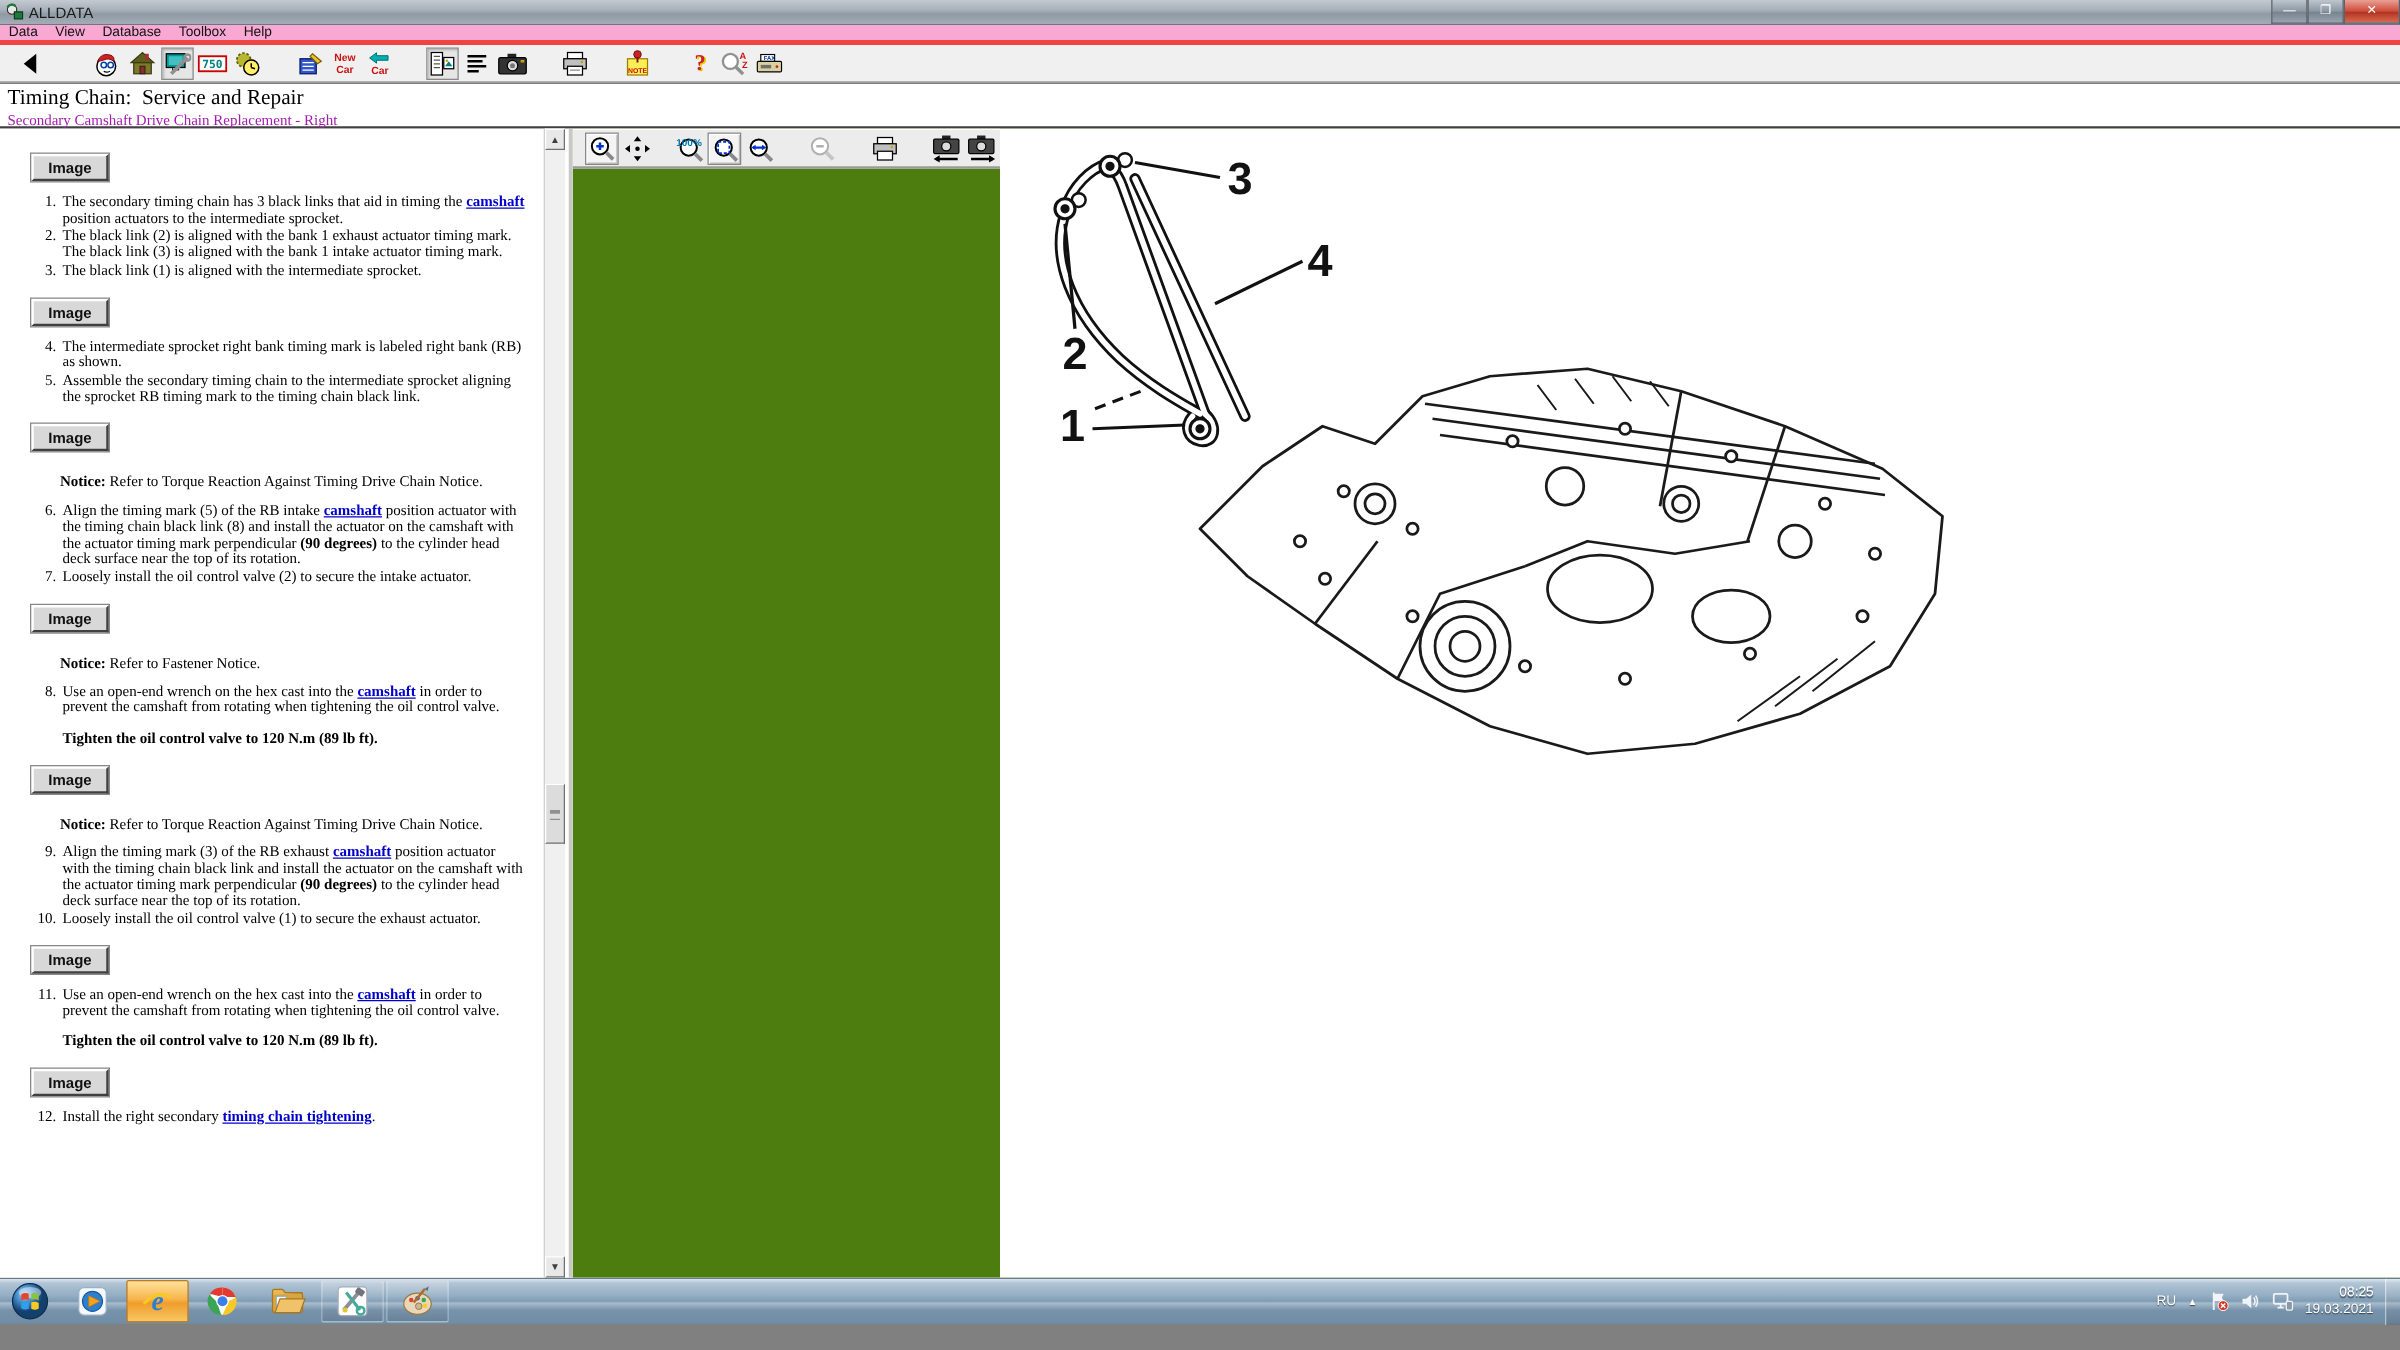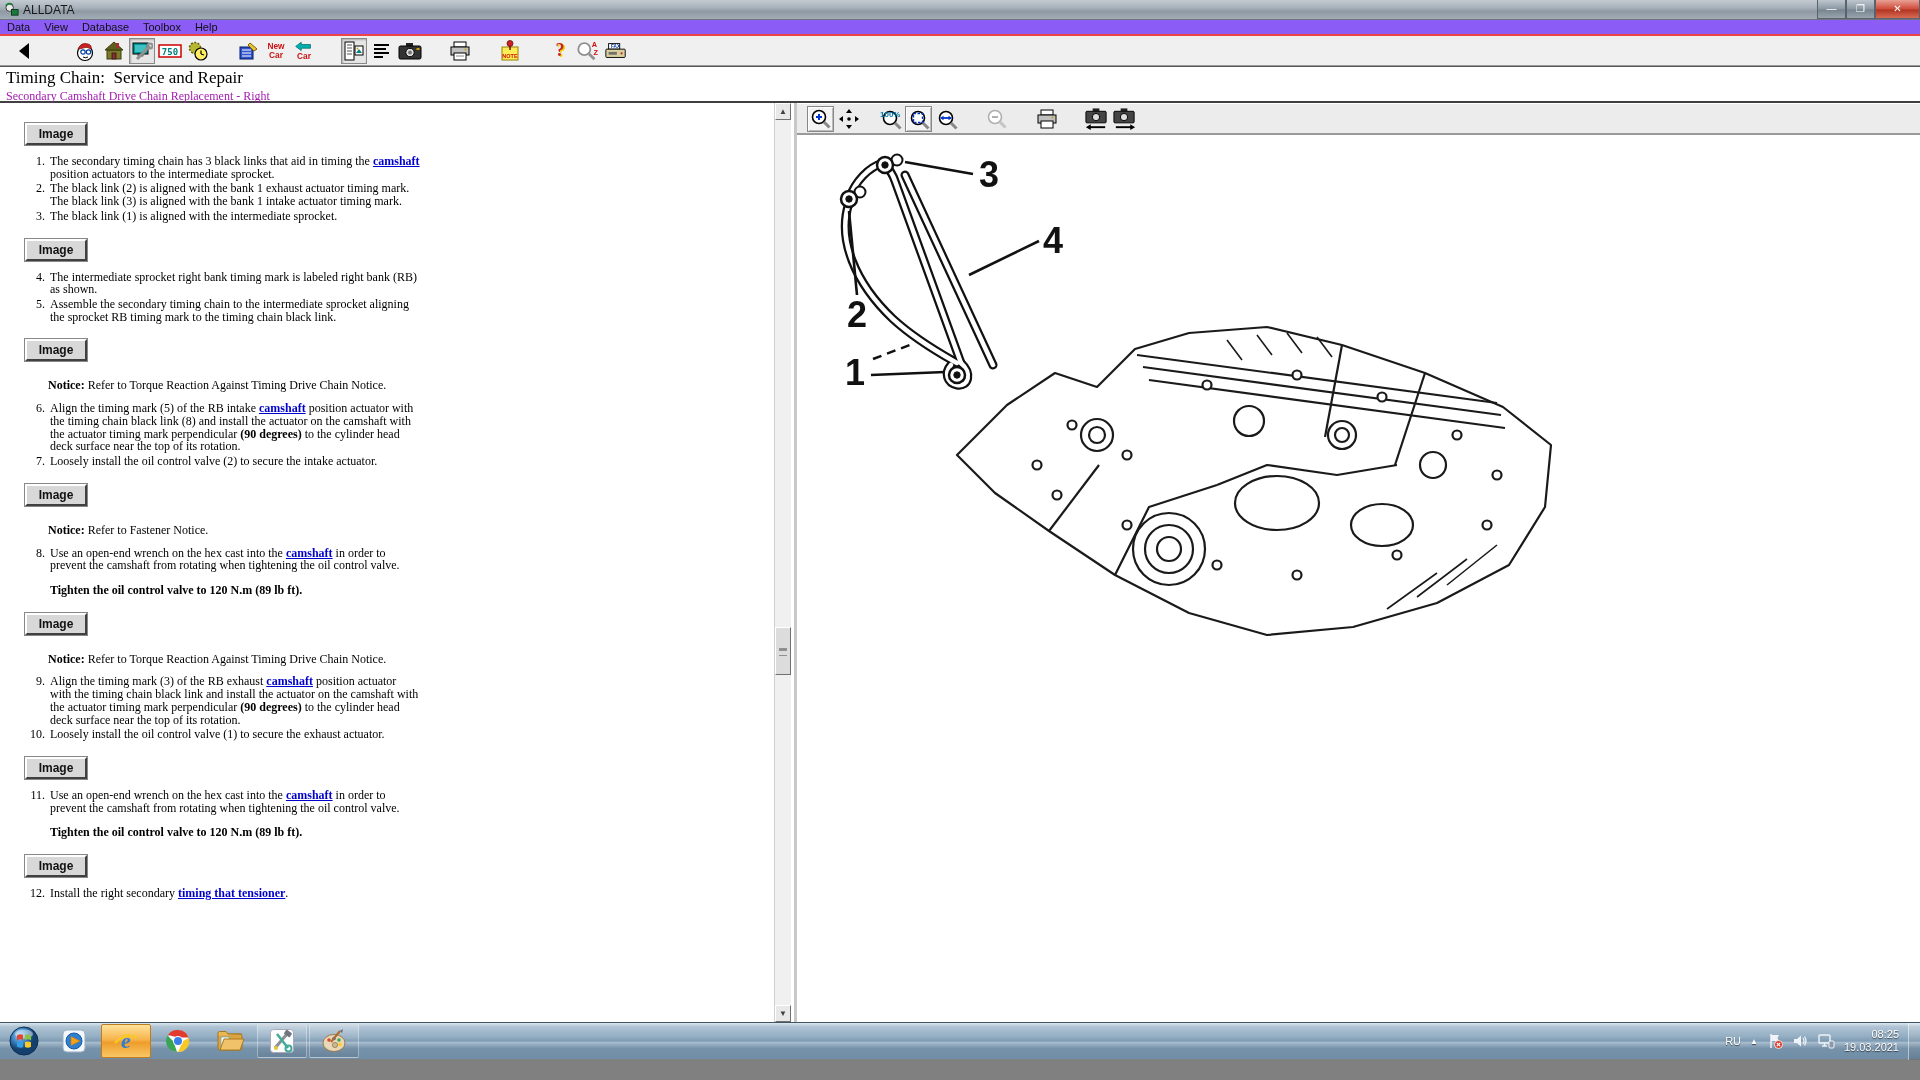--- a/index.html
+++ b/index.html
@@ -10,21 +10,21 @@
   
   .titlebar { height:20px; background:linear-gradient(180deg,#c3cad1 0%,#a8b2bb 40%,#8f9aa4 60%,#a3adb6 100%); display:flex; align-items:center; padding-left:4px; border-bottom:1px solid #6d7680; }
   .titlebar .appicon { width:15px; height:15px; margin-right:4px; }
   .titlebar .title { font-size:12px; color:#1a1a1a; }
   .win-controls { margin-left:auto; display:flex; height:20px; }
   .win-btn { width:29px; height:19px; display:flex; align-items:center; justify-content:center; font-size:10px; color:#fff; border:1px solid #5a626b; border-top:none; background:linear-gradient(180deg,#bdc6ce,#8b97a2 50%,#77848f 55%,#99a4ae); }
   .win-btn.close { width:45px; background:linear-gradient(180deg,#e8a095,#cf4b38 50%,#b03522 55%,#d96a54); }
   .win-btn span { line-height:1; }
 
   
-  .menubar { height:16px; background:#8b5cf6; display:flex; align-items:center; border-bottom:2px solid #ef4444; }
+  .menubar { height:16px; background:#f9a8d4; display:flex; align-items:center; border-bottom:4px solid #ef4444; }
   .menu-item { font-size:11px; padding:1px 7px; color:#111; }
 
   
   .toolbar { height:30px; background:#f0f0f0; display:flex; align-items:center; padding-left:10px; border-bottom:1px solid #9a9a9a; }
   .tb-btn { width:26px; height:26px; display:flex; align-items:center; justify-content:center; margin:0 1px; border:1px solid transparent; }
   .tb-btn.pressed { border:1px solid #8a8a8a; background:#e6e6e6; box-shadow:inset 1px 1px 2px rgba(0,0,0,.25); }
   .tb-gap { width:22px; }
   .tb-gap-lg { width:34px; }
 
   
@@ -46,21 +46,21 @@
 
   
   .vscroll { position:absolute; top:0; right:3px; width:17px; height:100%; background:#f0f0f0; border-left:1px solid #d0d0d0; }
   .scroll-btn { position:absolute; left:0; width:16px; height:17px; background:#e8e8e8; border:1px solid #fff; border-right-color:#707070; border-bottom-color:#707070; display:flex; align-items:center; justify-content:center; font-size:8px; color:#404040; }
   .scroll-btn.up { top:0; }
   .scroll-btn.down { bottom:0; }
   .scroll-thumb { position:absolute; left:0; top:57%; width:16px; height:48px; background:#dcdcdc; border:1px solid #fff; border-right-color:#707070; border-bottom-color:#707070; }
   .scroll-thumb:after { content:""; position:absolute; left:3px; right:3px; top:20px; height:6px; border-top:1px solid #909090; border-bottom:1px solid #909090; box-shadow:0 3px 0 -1px #909090 inset; }
 
   
-  .right-panel { flex:1; display:flex; flex-direction:column; background:#4d7c0f; }
+  .right-panel { flex:1; display:flex; flex-direction:row; background:#4d7c0f; }
   .viewer-toolbar { height:32px; background:#ececec; border-bottom:2px solid #9a9a9a; border-top:1px solid #fff; display:flex; align-items:center; padding-left:10px; }
   .vt-btn { width:27px; height:26px; display:flex; align-items:center; justify-content:center; margin-right:1px; border:1px solid transparent; }
   .vt-btn.framed { border:1px solid #888; background:#f4f4f4; box-shadow:1px 1px 0 #fff inset, -1px -1px 0 #bbb inset; }
   .vt-gap { width:14px; }
   .vt-gap-lg { width:22px; }
   .image-area { flex:1; position:relative; background:#fff; overflow:hidden; }
 
   
   .statusbar { height:21px; display:flex; background:#f4f4f4; border-top:1px solid #888; font-family:"Liberation Serif", serif; font-size:12px; color:#000; }
   .status-cell { border-right:1px solid #a8a8a8; box-shadow:1px 0 0 #fff; padding:2px 4px 0 5px; white-space:nowrap; overflow:hidden; }
@@ -297,21 +297,21 @@
           <ol start="9">
             <li><span>Align the timing mark (3) of the RB exhaust </span><a href="#" class="doc-link">camshaft</a><span> position actuator with the timing chain black link and install the actuator on the camshaft with the actuator timing mark perpendicular </span><b>(90 degrees)</b><span> to the cylinder head deck surface near the top of its rotation.</span></li>
             <li><span>Loosely install the oil control valve (1) to secure the exhaust actuator.</span></li>
           </ol>
           <button class="img-btn">Image</button>
           <ol start="11">
             <li><span>Use an open-end wrench on the hex cast into the </span><a href="#" class="doc-link">camshaft</a><span> in order to prevent the camshaft from rotating when tightening the oil control valve.</span><p class="tighten">Tighten the oil control valve to 120 N.m (89 lb ft).</p></li>
           </ol>
           <button class="img-btn">Image</button>
           <ol start="12">
-            <li><span>Install the right secondary </span><a href="#" class="doc-link">timing that tensioner</a><span>.</span></li>
+            <li><span>Install the right secondary </span><a href="#" class="doc-link">timing chain tightening</a><span>.</span></li>
           </ol>
         </div>
       <div class="vscroll">
         <div class="scroll-btn up">▲</div>
         <div class="scroll-thumb"></div>
         <div class="scroll-btn down">▼</div>
       </div>
     </div>
 
     <div class="right-panel">

